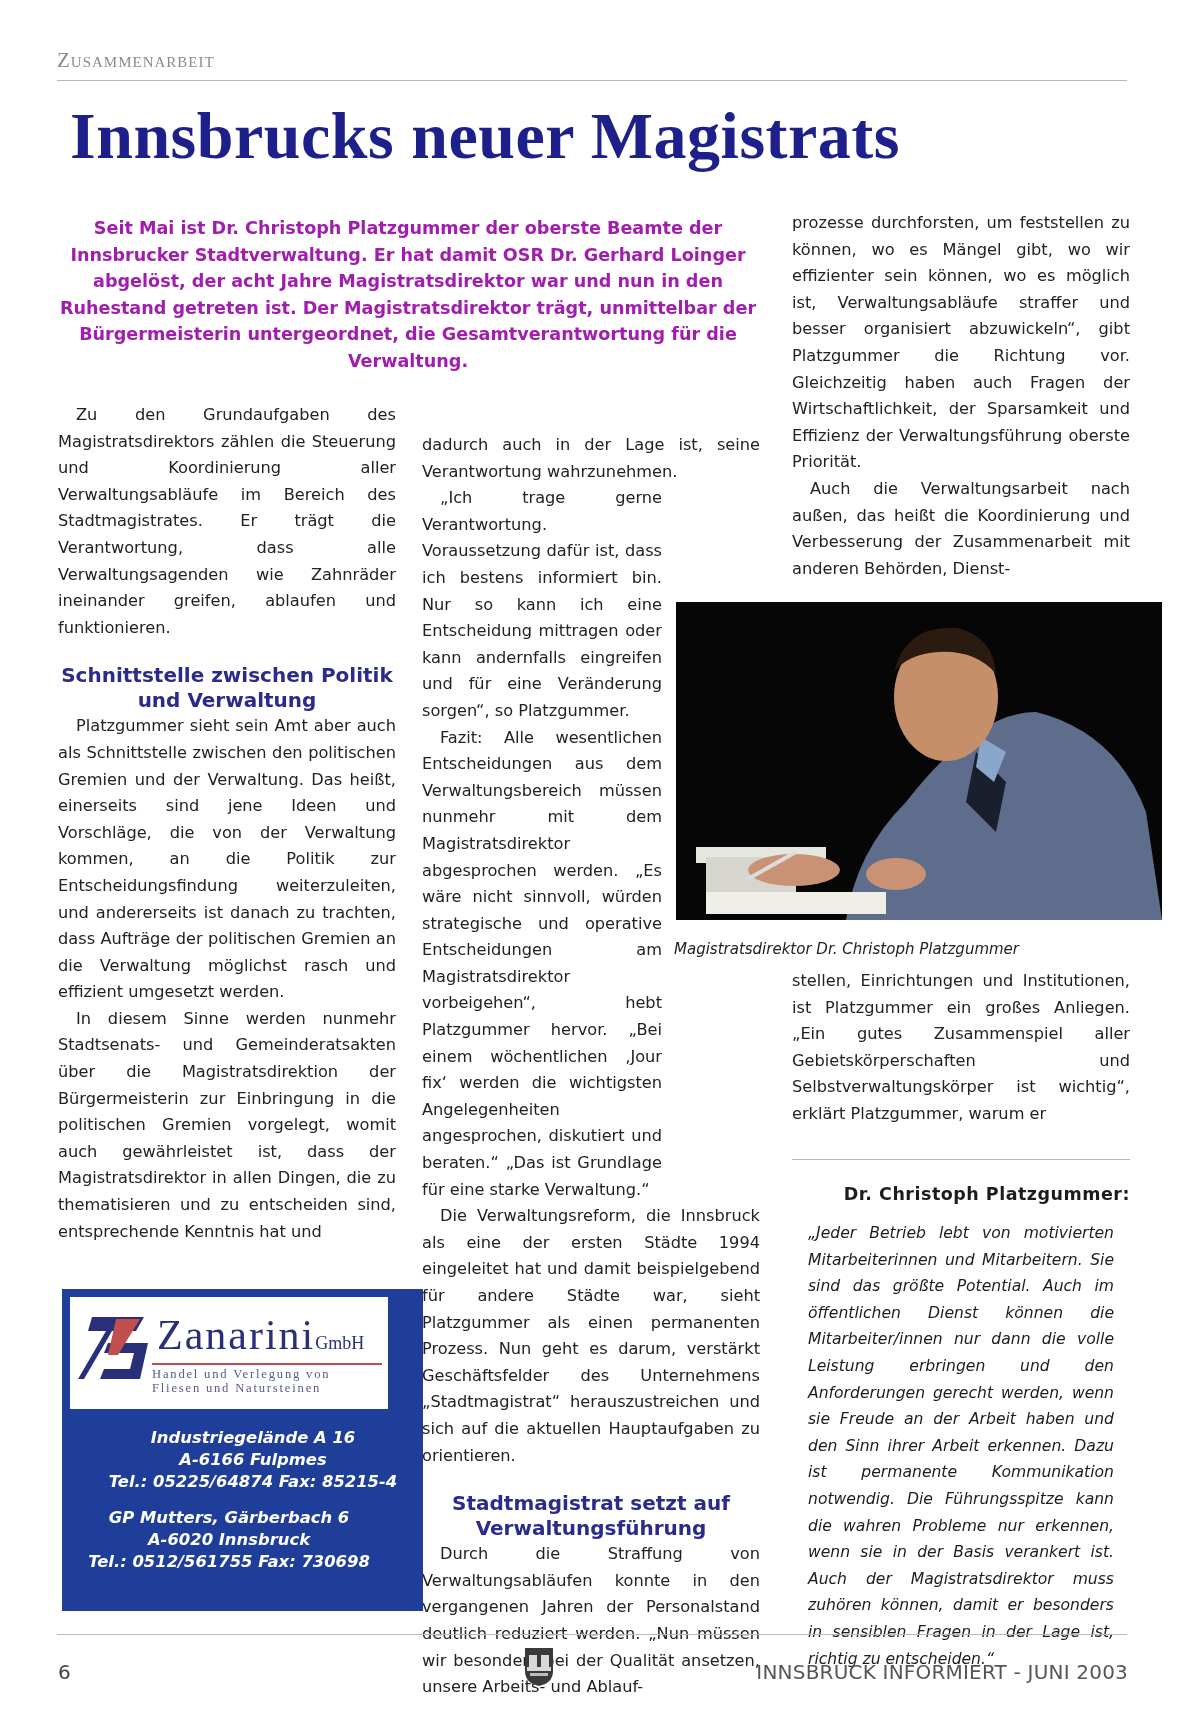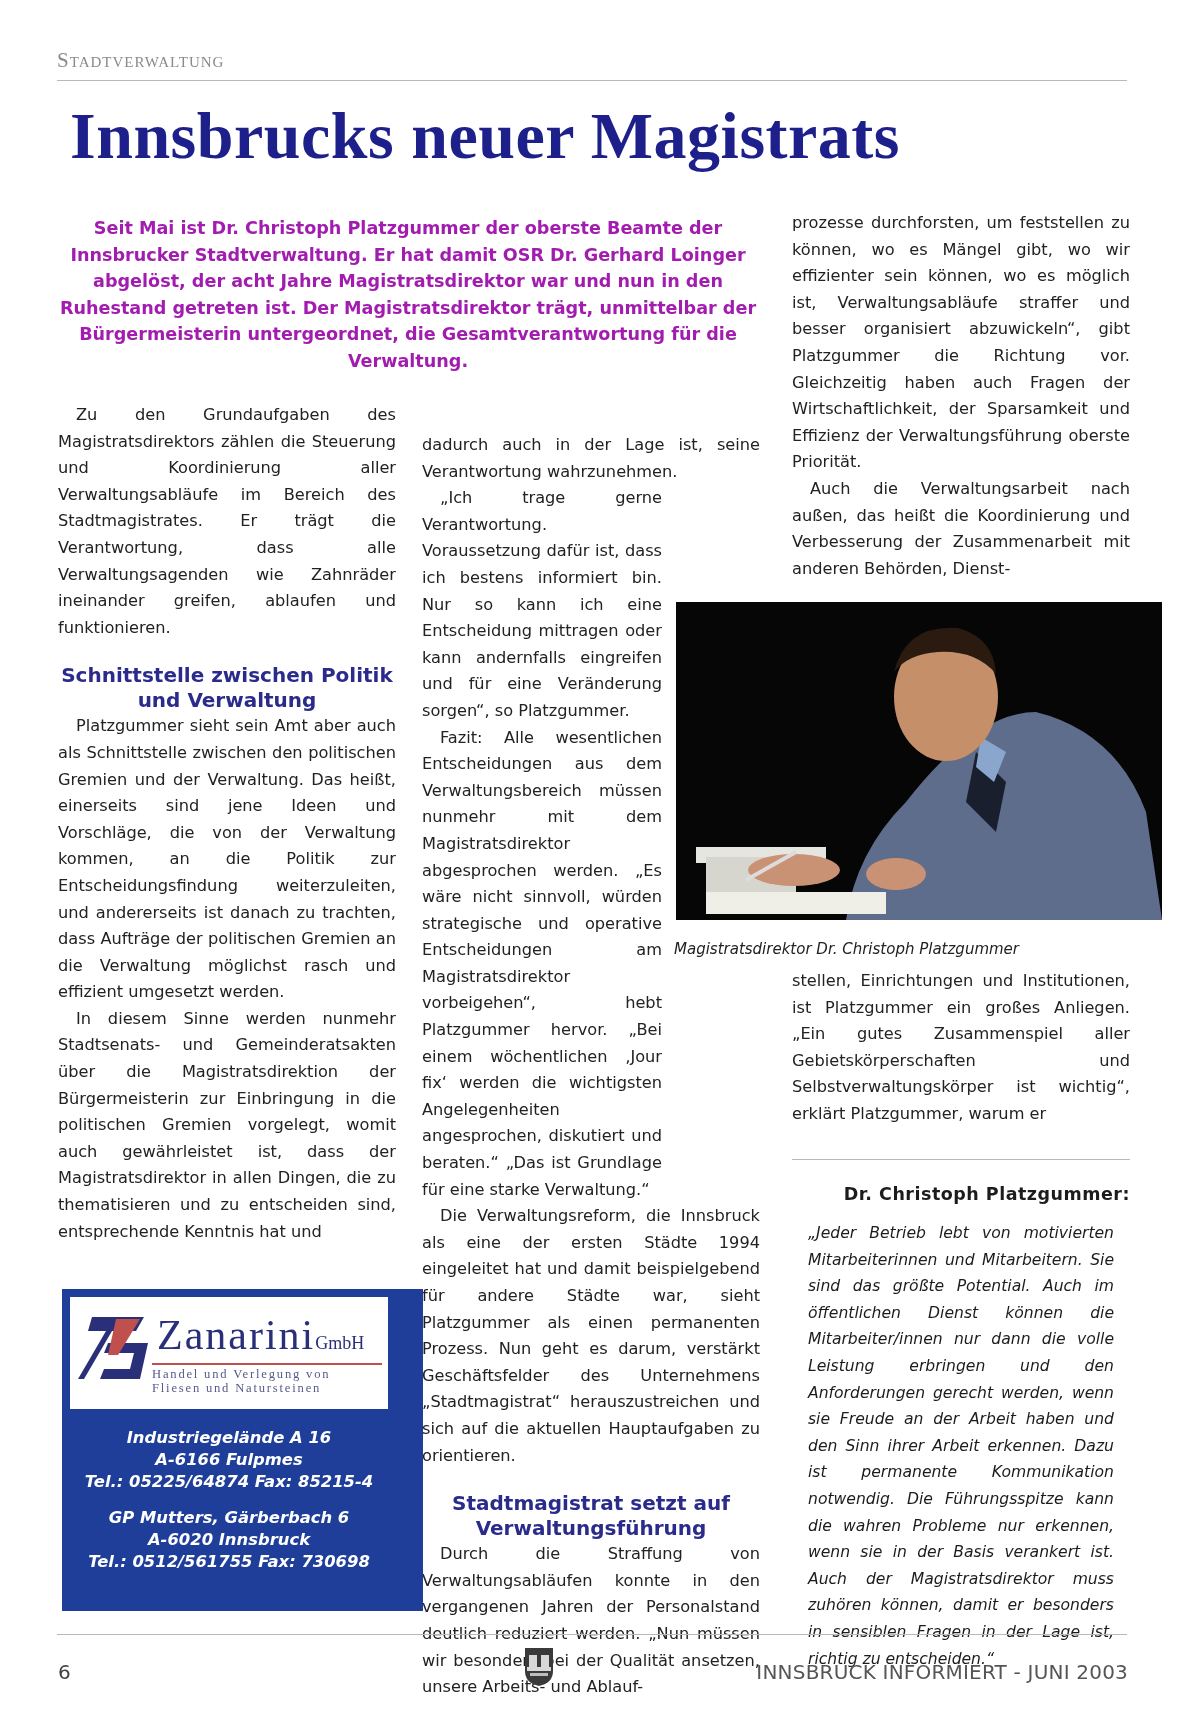--- a/index.html
+++ b/index.html
@@ -37,21 +37,21 @@
          font-size: 12.6px; letter-spacing: 1.8px; line-height: 14px; color: #555a8a; }
   .ad-addr { position: absolute; left: 0; width: 334px; text-align: center; color: #fff;
          font-weight: bold; font-style: italic; font-size: 16.4px; line-height: 22px; }
   .footer-num { left: 58px; top: 1660px; font-size: 20px; color: #444; }
   .footer-title { right: 76px; top: 1660px; font-size: 20px; color: #555; letter-spacing: 0.2px; }
   .crest { left: 524px; top: 1647px; width: 30px; height: 40px; }
 </style>
 </head>
 <body>
 
-<div class="abs section-label">Stadtverwaltung</div>
+<div class="abs section-label">Zusammenarbeit</div>
 <div class="abs rule" style="left:57px; top:80px; width:1070px;"></div>
 <div class="abs headline">Innsbrucks neuer Magistrats</div>
 
 <div class="abs lead">Seit Mai ist Dr. Christoph Platzgummer der oberste Beamte der Innsbrucker Stadtverwaltung. Er hat damit OSR Dr. Gerhard Loinger abgelöst, der acht Jahre Magistratsdirektor war und nun in den Ruhestand getreten ist.  Der Magistratsdirektor trägt, unmittelbar der Bürgermeisterin untergeordnet, die Gesamtverantwortung für die Verwaltung.</div>
 
 <div class="abs col col1">
   <p>Zu den Grundaufgaben des Magistratsdirektors zählen die Steuerung und Koordinierung aller Verwaltungsabläufe im Bereich des Stadtmagistrates. Er trägt die Verantwortung, dass alle Verwaltungsagenden wie Zahnräder ineinander greifen, ablaufen und funktionieren.</p>
   <h3 class="subhead">Schnittstelle zwischen Politik und Verwaltung</h3>
   <p>Platzgummer sieht sein Amt aber auch als Schnittstelle zwischen den politischen Gremien und der Verwaltung. Das heißt, einerseits sind jene Ideen und Vorschläge, die von der Verwaltung kommen, an die Politik zur Entscheidungsfindung weiterzuleiten, und andererseits ist danach zu trachten, dass Aufträge der politischen Gremien an die Verwaltung möglichst rasch und effizient umgesetzt werden.</p>
   <p>In diesem Sinne werden nunmehr Stadtsenats- und Gemeinderatsakten über die Magistratsdirektion der Bürgermeisterin zur Einbringung in die politischen Gremien vorgelegt, womit auch gewährleistet ist, dass der Magistratsdirektor in allen Dingen, die zu thematisieren und zu entscheiden sind, entsprechende Kenntnis hat und</p>
@@ -113,21 +113,21 @@
     </svg>
     <div class="ad-name">
       <span>Zanarini</span><span class="ad-gmbh">GmbH</span>
     </div>
     <div class="ad-line"></div>
     <div class="ad-tag">
       <div>Handel und Verlegung von</div>
       <div>Fliesen und Natursteinen</div>
     </div>
   </div>
-  <div class="ad-addr" style="top:138px;">
+  <div class="ad-addr" style="top:138px;padding-left:24px;">
     <div>Industriegelände A 16</div>
     <div>A-6166 Fulpmes</div>
     <div>Tel.: 05225/64874 Fax: 85215-4</div>
   </div>
   <div class="ad-addr" style="top:218px;">
     <div>GP Mutters, Gärberbach 6</div>
     <div>A-6020 Innsbruck</div>
     <div>Tel.: 0512/561755 Fax: 730698</div>
   </div>
 </div>

